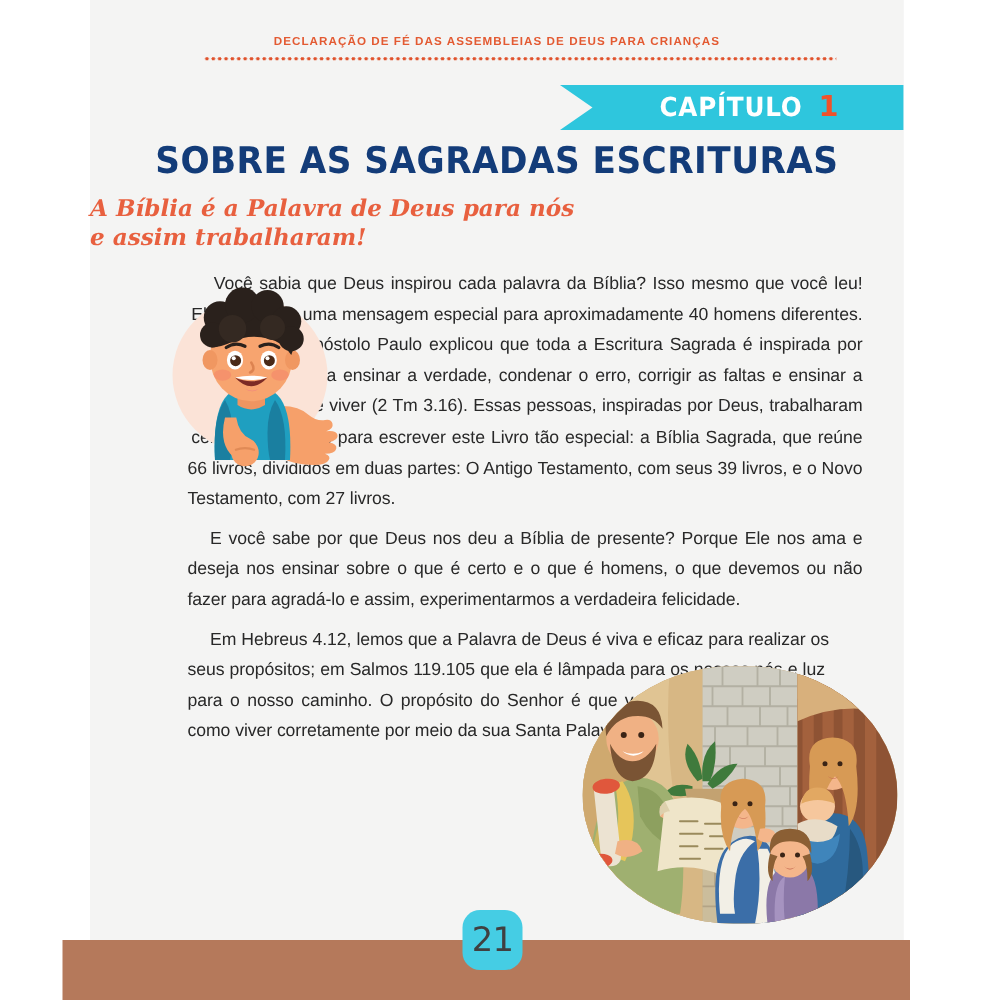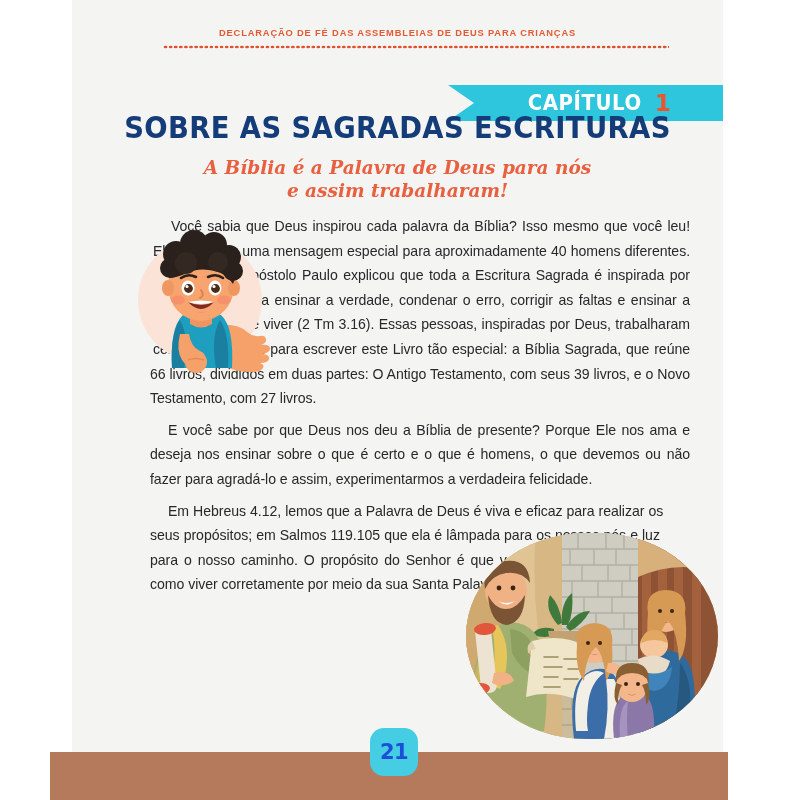--- a/index.html
+++ b/index.html
@@ -64,21 +64,20 @@
     width: 275px;
     height: 36px;
     background: #2ec6dd;
     -webkit-clip-path: polygon(0 0, 26px 50%, 0 100%, 100% 100%, 100% 0);
     clip-path: polygon(0 0, 26px 50%, 0 100%, 100% 100%, 100% 0);
     display: flex;
     align-items: center;
     justify-content: center;
     box-sizing: border-box;
     padding-left: 24px;
-    margin-top: 17px;
   }
   .ribbon-label {
     font-size: 21px;
     font-weight: 800;
     letter-spacing: 0.6px;
     color: #ffffff;
     font-family: "DejaVu Sans", sans-serif;
     transform: scaleX(0.94);
   }
   .ribbon-num {
@@ -103,21 +102,20 @@
     font-family: "DejaVu Sans", sans-serif;
     transform: scaleX(0.93);
     white-space: nowrap;
   }
 
   .chapter-subtitle {
     position: absolute;
     left: 72px;
     top: 156px;
     width: 651px;
-    text-align: center;
     font-size: 18.5px;
     line-height: 23px;
     color: #e8603f;
     font-family: "DejaVu Serif", serif;
     font-style: italic;
     font-weight: 600;
   }
   .chapter-subtitle .l2 { display: block; }
 
   
@@ -197,23 +195,23 @@
     top: 728px;
     width: 48px;
     height: 48px;
     background: #45cde4;
     border-radius: 14px;
     display: flex;
     align-items: center;
     justify-content: center;
   }
   .page-badge span {
-    font-size: 21px;
-    font-weight: 700;
-    color: #1d4ed8;
+    font-size: 27px;
+    font-weight: 400;
+    color: #404040;
     font-family: "DejaVu Sans", sans-serif;
     letter-spacing: -0.5px;
   }
 </style>
 </head>
 <body>
 
 <div id="page">
 
   <div class="sheet"></div>

